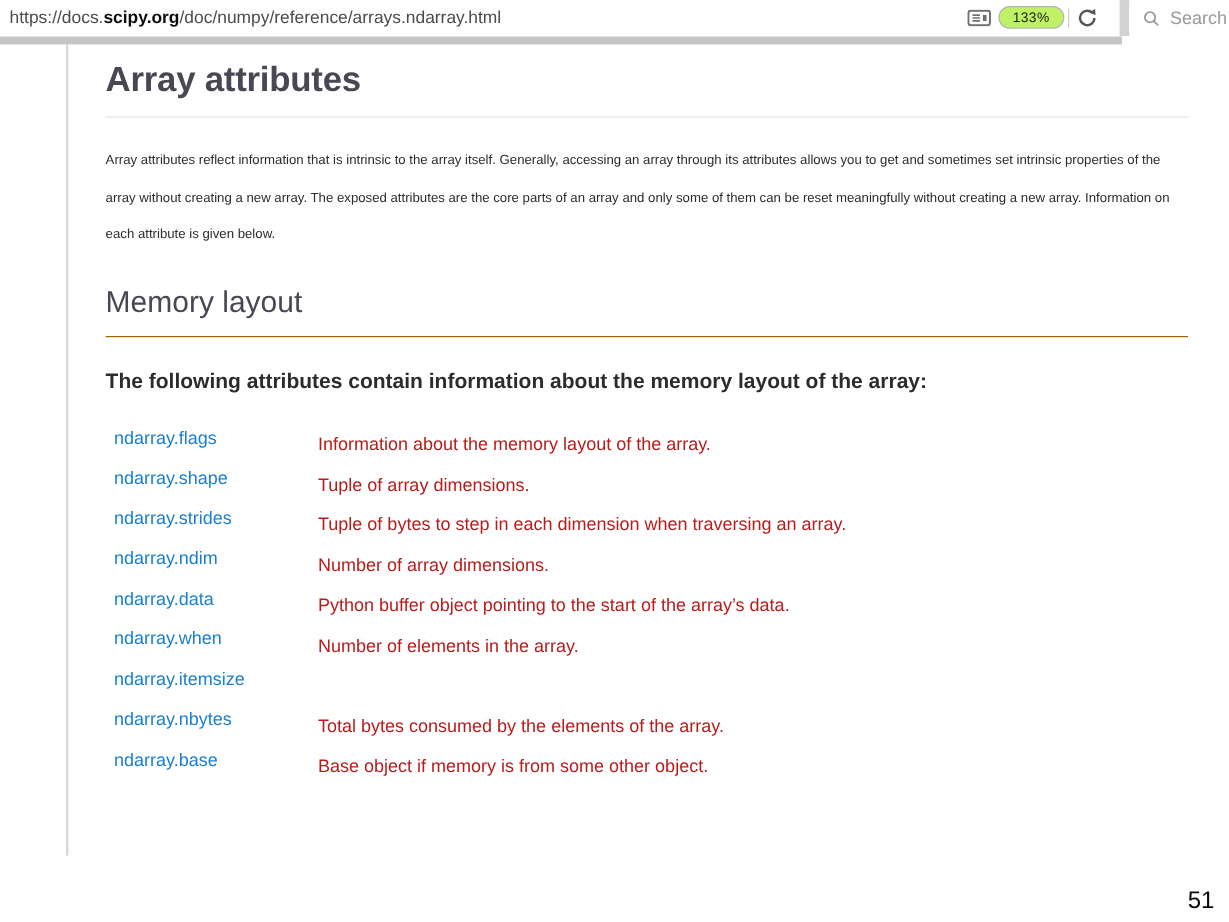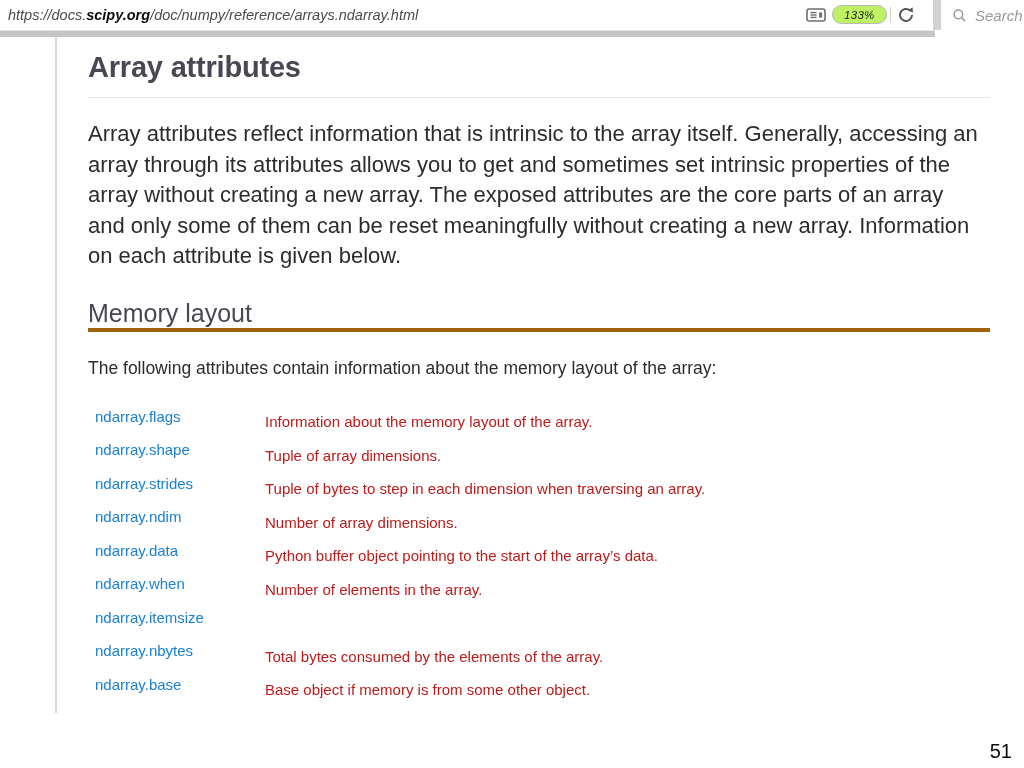--- a/index.html
+++ b/index.html
@@ -2,21 +2,21 @@
 <html><head>
 <meta charset="utf-8">
 <style>
   * { box-sizing: border-box; margin: 0; padding: 0; }
   html, body { width: 1024px; height: 768px; background: #ffffff; overflow: hidden; }
   body { font-family: "Liberation Sans", sans-serif; }
 
   .slide { position: relative; width: 1024px; height: 768px; background: #ffffff; }
 
   
-  .toolbar { position: absolute; left: 0; top: 0; width: 1024px; height: 30px; background: #ffffff; font-style: italic; }
+  .toolbar { position: absolute; left: 0; top: 0; width: 1024px; height: 30px; background: #ffffff; }
   .url-bar { position: absolute; left: 8px; top: 0; height: 30px; display: flex; align-items: center;
              font-size: 14.5px; color: #4b4b4b; cursor: text; }
   .url-bar .domain { color: #0d0d0d; font-weight: 700; }
   .reader-icon { position: absolute; left: 806px; top: 8px; width: 20px; height: 14px; }
   .zoom-pill { position: absolute; left: 832px; top: 5px; height: 19px; padding: 1px 11px;
                border: 1px solid #b6b6b6; border-radius: 10px; background: #bef264;
                font-size: 11.5px; line-height: 17px; color: #1c1c1c; letter-spacing: .3px; }
   .toolbar-sep { position: absolute; left: 890px; top: 7px; width: 1px; height: 16px; background: #cfcfcf; }
   .reload-btn { position: absolute; left: 897px; top: 6px; width: 18px; height: 18px; }
   .search-divider { position: absolute; left: 933px; top: 0; width: 8px; height: 30px; background: #d2d2d2; }
@@ -30,26 +30,26 @@
                  background: #c5c5c5; border-top: 1px solid #e2e2e2; }
 
   
   .vline { position: absolute; left: 55px; top: 37px; width: 2px; height: 676px; background: #d9d9d9; }
 
   .content { position: absolute; left: 88px; top: 37px; width: 902px; color: #2c2c2c; }
 
   .page-title { padding-top: 14px; padding-bottom: 13px; border-bottom: 1px solid #e3e3e3;
                 font-size: 29px; font-weight: 700; color: #4a4754; letter-spacing: -0.2px; }
 
-  .intro { margin-top: 21px; width: 897px; font-size: 22px; line-height: 30.5px; color: #2c2c2c; }
+  .intro { margin-top: 21px; width: 897px; font-size: 11px; line-height: 30.5px; color: #2c2c2c; }
 
-  .section-title { margin-top: 27px; border-bottom: 4px solid #a16207;
+  .section-title { margin-top: 27px; padding-bottom: 13px; border-bottom: 1px solid #a16207;
                    font-size: 25px; font-weight: 400; color: #4a4754; }
 
-  .lead { margin-top: 21px; font-size: 17.5px; line-height: 30px; color: #2c2c2c; }
+  .lead { margin-top: 21px; font-size: 17.5px; line-height: 30px; color: #2c2c2c; font-weight: bold; }
 
   .attr-table { margin-top: 17px; margin-left: 7px; }
   .attr-row { display: flex; height: 33.5px; align-items: center; font-size: 15px; }
   .attr-row a { width: 170px; flex: 0 0 auto; color: #1b80d2; text-decoration: none; cursor: pointer; }
   .attr-row .desc { color: #b91c1c; margin-top: 11px; }
 
   .page-number { position: absolute; right: 12px; top: 740px; font-size: 20px; color: #0a0a0a; }
 
   svg { display: block; }
 </style>

